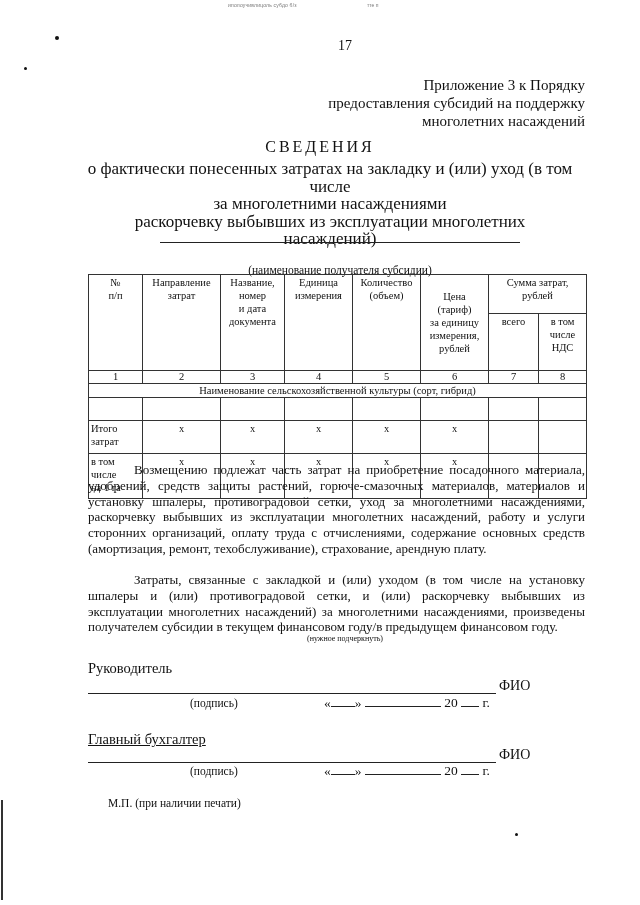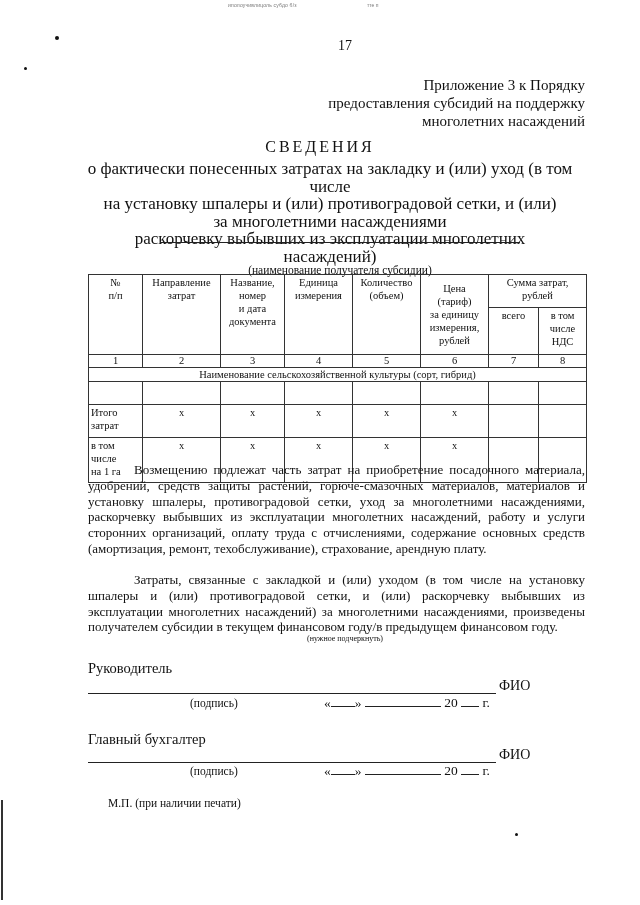--- a/index.html
+++ b/index.html
@@ -56,21 +56,20 @@
 <div class="abs appendix">
   <div>Приложение 3 к Порядку</div>
   <div>предоставления субсидий на поддержку</div>
   <div>многолетних насаждений</div>
 </div>
 
 <div class="abs title">СВЕДЕНИЯ</div>
 
 <div class="abs subtitle">
   <div style="margin-left:-10px;margin-right:-10px;">о фактически понесенных затратах на закладку и (или) уход (в том числе</div>
-  <div>на установку шпалеры и (или) противоградовой сетки, и (или)</div>
   <div>за многолетними насаждениями</div>
   <div>раскорчевку выбывших из эксплуатации многолетних насаждений)</div>
 </div>
 
 <div class="abs recipient-line"></div>
 <div class="abs recipient-caption">(наименование получателя субсидии)</div>
 
 <table class="costs">
   <colgroup>
     <col style="width:54px">
@@ -99,21 +98,21 @@
       <div>документа</div>
     </th>
     <th rowspan="2">
       <div>Единица</div>
       <div>измерения</div>
     </th>
     <th rowspan="2">
       <div>Количество</div>
       <div>(объем)</div>
     </th>
-    <th rowspan="2" style="padding:7px 0;">
+    <th rowspan="2" style="padding:15px 0;">
       <div>Цена</div>
       <div>(тариф)</div>
       <div>за единицу</div>
       <div>измерения,</div>
       <div>рублей</div>
     </th>
     <th colspan="2">
       <div>Сумма затрат,</div>
       <div>рублей</div>
     </th>
@@ -184,19 +183,19 @@
 <div class="abs para para2"><span class="indent"></span><span>Затраты, связанные с закладкой и (или) уходом (в том числе на установку шпалеры и (или) противоградовой сетки, и (или) раскорчевку выбывших из эксплуатации многолетних насаждений) за многолетними насаждениями, произведены получателем субсидии в текущем финансовом году/в предыдущем финансовом году.</span></div>
 
 <div class="abs note">(нужное подчеркнуть)</div>
 
 <div class="abs sig-role" style="top:660px;">Руководитель</div>
 <div class="abs sig-line" style="top:693px;"></div>
 <div class="abs sig-fio" style="top:678px;">ФИО</div>
 <div class="abs sig-caption" style="top:697px;">(подпись)</div>
 <div class="abs sig-date" style="top:695px;"><span>«</span><span class="u" style="width:24px;"></span><span>»</span> <span class="u" style="width:76px;"></span> <span>20</span> <span class="u" style="width:18px;"></span> <span>г.</span></div>
 
-<div class="abs sig-role" style="top:731px;">Главный бухгалтер</div>
+<div class="abs sig-role" style="top:731px;text-decoration:underline;">Главный бухгалтер</div>
 <div class="abs sig-line" style="top:762px;"></div>
 <div class="abs sig-fio" style="top:747px;">ФИО</div>
 <div class="abs sig-caption" style="top:765px;">(подпись)</div>
 <div class="abs sig-date" style="top:763px;"><span>«</span><span class="u" style="width:24px;"></span><span>»</span> <span class="u" style="width:76px;"></span> <span>20</span> <span class="u" style="width:18px;"></span> <span>г.</span></div>
 
 <div class="abs stamp">М.П. (при наличии печати)</div>
 
 </body></html>

